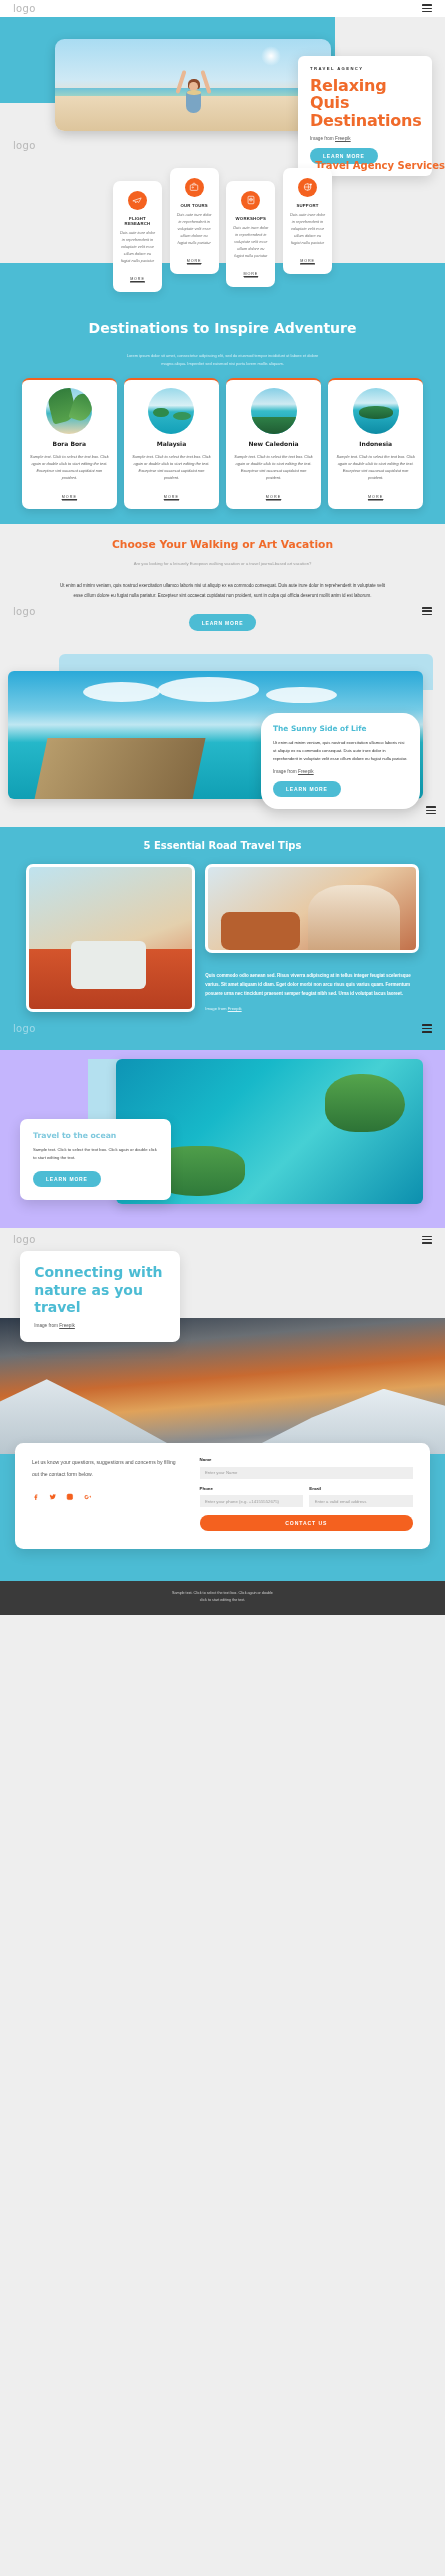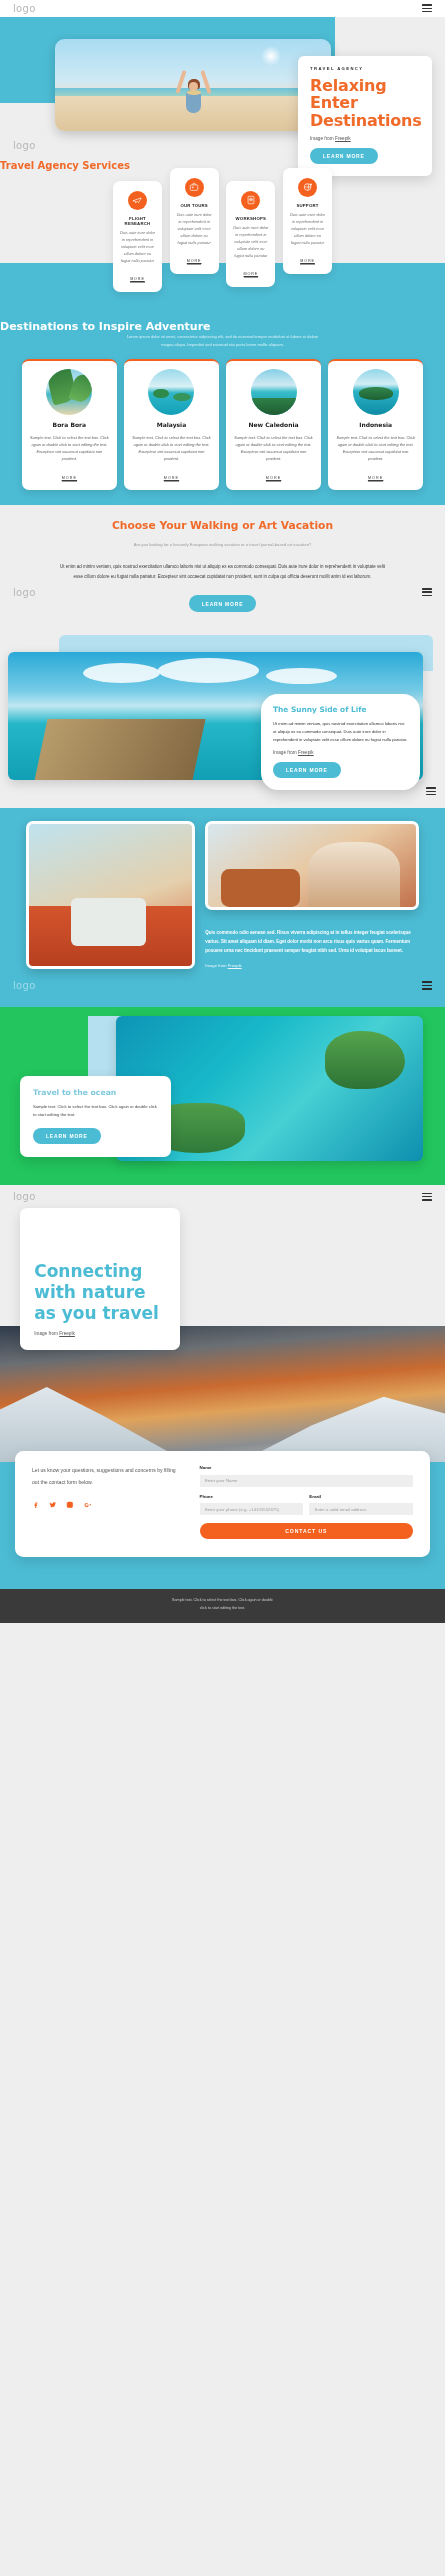--- a/index.html
+++ b/index.html
@@ -62,40 +62,40 @@
     box-shadow:0 3.6px 13px rgba(0,0,0,.14);
   }
   .hero-eyebrow { font-size:4.2px; letter-spacing:1.4px; color:#2b2b2b; font-weight:600; margin-bottom:5.3px; }
   .hero-title { font-size:16px; line-height:1.12; color:#f06a2a; font-weight:bold;
                 font-family:"DejaVu Sans", sans-serif; letter-spacing:-0.2px; }
   .hero-credit { margin:6px 0 6.5px; }
 
   
   .services { position:relative; padding-top:10.7px; height:178px; }
   .services .srv-band { position:absolute; left:0; bottom:0; width:100%; height:45px; background:#4cbcd4; }
-  .srv-head { text-align:left; font-size:10px; color:#f06a2a; font-weight:bold;
+  .srv-head { text-align:right; font-size:10px; color:#f06a2a; font-weight:bold;
               font-family:"DejaVu Sans",sans-serif; margin-bottom:10.7px; }
   .srv-row { position:relative; display:flex; justify-content:center; gap:7.7px; padding:0 6px;
              align-items:flex-start; }
   .srv-card {
     width:49px; background:#fff; border-radius:7.1px; padding:9.5px 6px 9.5px;
     box-shadow:0 3px 9.5px rgba(0,0,0,.10); text-align:center;
   }
   .srv-card.up { margin-top:-13px; }
   .srv-icon { width:19px; height:19px; border-radius:50%; background:#f4611f;
               margin:0 auto 6px; display:flex; align-items:center; justify-content:center; }
   .srv-icon svg { width:10px; height:10px; }
   .srv-title { font-size:4.3px; font-weight:bold; letter-spacing:0.2px; color:#1e1e1e; margin-bottom:4.7px; }
   .srv-body { font-size:3.9px; line-height:1.75; color:#6f6f6f; font-style:italic; margin-bottom:6.5px; }
   .srv-more { font-size:3.7px; letter-spacing:0.9px; border-bottom:0.6px solid #999; padding-bottom:1.2px; color:#3b3b3b; }
 
   
   .dest { background:#4cbcd4; padding:12px 0 15.4px; }
-  .dest-head { font-size:11px; color:#fff; font-weight:bold;
-               font-family:"DejaVu Sans",sans-serif; margin-bottom:0; }
+  .dest-head { text-align:center; font-size:14px; color:#fff; font-weight:bold;
+               font-family:"DejaVu Sans",sans-serif; margin-bottom:16px; }
   .dest-sub { text-align:center; font-size:4px; line-height:2; color:#d6f0f7; max-width:196px;
               margin:0 auto 10.7px; }
   .dest-row { display:flex; justify-content:center; gap:7.1px; padding:0 8.3px; }
   .dest-card { width:95px; background:#fff; border-radius:7.1px; border-top:2.4px solid #f4611f;
                padding:7.7px 7.1px 9px; text-align:center; box-shadow:0 3px 8.3px rgba(0,0,0,.12); }
   .dest-img { width:46px; height:46px; border-radius:50%; margin:0 auto 6.5px; overflow:hidden; position:relative; }
   .dest-name { font-size:6px; font-weight:bold; color:#1b1b1b; margin-bottom:5.3px;
                font-family:"DejaVu Sans",sans-serif; }
   .dest-body { font-size:3.9px; line-height:1.85; color:#5f5f5f; font-style:italic; margin-bottom:7.1px; }
   .dest-more { font-size:3.7px; letter-spacing:1.1px; border-bottom:0.6px solid #999; padding-bottom:1.2px; color:#3b3b3b; }
@@ -140,42 +140,42 @@
                   border:3px solid #fff; box-shadow:0 3.6px 10.7px rgba(0,0,0,.18); margin-bottom:18px;
                   background:linear-gradient(150deg,#d7e7ef 0%,#e8c9a3 50%,#c2714a 100%); position:relative; }
   .road-body { font-size:4.5px; line-height:2.05; color:#fff; font-weight:bold; margin-bottom:7.1px; }
   .road-credit { font-size:4.2px; color:#e6f6fb; }
   .road-credit a { color:#e6f6fb; }
   .road-foot { display:flex; justify-content:space-between; align-items:center; padding:10.7px 13px 0; }
   .road-foot .logo { color:#9fd9e8; }
   .road-foot .hamb span { background:#2a2a2a; }
 
   
-  .ocean { position:relative; height:178px; background:#22c55e; }
+  .ocean { position:relative; height:178px; background:#c4b5fd; }
   .ocean-accent { position:absolute; left:88px; top:9.5px; width:74px; height:89px; background:#b4e0ef; }
   .ocean-photo { position:absolute; left:116px; top:9.5px; width:307px; height:145px; border-radius:6px;
                  overflow:hidden; box-shadow:0 3.6px 10.7px rgba(0,0,0,.15);
                  background:linear-gradient(135deg,#0e94b5 0%,#17b8c9 35%,#46d0d4 60%,#0c8fae 100%); }
   .ocean-photo .isl1 { position:absolute; left:8%; bottom:6%; width:34%; height:34%;
                        background:linear-gradient(#4f9e4a,#2f7a3a); border-radius:50% 40% 45% 55%; }
   .ocean-photo .isl2 { position:absolute; right:6%; top:10%; width:26%; height:40%;
                        background:linear-gradient(#55a54c,#2d7336); border-radius:45% 55% 50% 40%; }
   .ocean-card { position:absolute; left:20px; top:69px; width:151px; background:#fff; border-radius:7.1px;
                 padding:12px 13px 13px; box-shadow:0 4.7px 13px rgba(0,0,0,.14); }
   .ocean-title { font-size:7.7px; color:#7ec8dd; font-weight:bold; margin-bottom:6.5px;
                  font-family:"DejaVu Sans",sans-serif; }
   .ocean-body { font-size:4.2px; line-height:1.9; color:#444; margin-bottom:8.3px; }
 
   
   .nature { position:relative; background:#eee; padding-top:6px; }
   .nature-top { display:flex; justify-content:space-between; align-items:center; padding:0 13px 6px; }
   .nature-card { position:relative; z-index:3; margin-left:20px; width:160px; background:#fff;
                  border-radius:7.1px; padding:13px 14.2px 14.2px; box-shadow:0 4.7px 13px rgba(0,0,0,.12); }
-  .nature-title { font-size:17px; line-height:1.22; color:#4cbcd4; font-weight:bold;
-                  font-family:"DejaVu Sans",sans-serif; margin-bottom:7.1px;margin-top:40px; }
+  .nature-title { font-size:14px; line-height:1.22; color:#4cbcd4; font-weight:bold;
+                  font-family:"DejaVu Sans",sans-serif; margin-bottom:7.1px; }
   .nature-photo { position:relative; margin:-24px 0 0 0; height:136px; overflow:hidden;
                   background:linear-gradient(175deg,#2f3b4a 0%,#6a6f74 22%,#c96a30 45%,#e0a25a 60%,#8c8f92 80%,#cfd6da 100%); }
   .nature-photo .snowl { position:absolute; left:0; bottom:0; width:42%; height:55%;
                          background:linear-gradient(#dfe7ec,#b9c6ce); clip-path:polygon(0 100%,0 30%,25% 0,55% 38%,100% 100%); }
   .nature-photo .snowr { position:absolute; right:0; bottom:0; width:46%; height:48%;
                          background:linear-gradient(#e6edf1,#c2ced6); clip-path:polygon(100% 100%,100% 26%,70% 0,35% 44%,0 100%); }
 
   
   .contact { position:relative; background:#4cbcd4; padding:0 0 21.4px; }
   .contact-card { position:relative; top:-10.7px; margin:0 15.4px; background:#fff; border-radius:8.3px;
@@ -226,21 +226,21 @@
         <div class="torso"></div>
           <div class="hair"></div>
           <div class="head"></div>
           <div class="hat"></div>
       </div>
     </div>
     <div class="hero-card">
       <div class="hero-eyebrow">TRAVEL AGENCY</div>
       <div class="hero-title">
         <div>Relaxing</div>
-        <div>Enter</div>
+        <div>Quis</div>
         <div>Destinations</div>
       </div>
       <div class="hero-credit credit">
         <span>Image from </span><a href="#">Freepik</a>
       </div>
       <button class="btn-blue">LEARN MORE</button>
     </div>
   </section>
 
   <section class="services">
@@ -382,20 +382,21 @@
       <button class="btn-blue">LEARN MORE</button>
     </div>
     <div class="hamb sunny-hamb">
         <span></span>
         <span></span>
         <span></span>
       </div>
   </section>
 
   <section class="road">
+    <h2 class="road-head">5 Essential Road Travel Tips</h2>
     <div class="road-row">
       <div class="road-photo-a">
         <div style="position:absolute;left:0;bottom:0;width:100%;height:42%;background:linear-gradient(#d4552c,#b73f20)"></div>
         <div style="position:absolute;left:26%;bottom:14%;width:46%;height:34%;background:#e8ece9;border-radius:6px"></div>
       </div>
       <div class="road-right">
         <div class="road-photo-b">
           <div style="position:absolute;right:8%;bottom:0;width:44%;height:78%;background:linear-gradient(#f0e3d0,#cfa57e);border-radius:40% 40% 0 0"></div>
           <div style="position:absolute;left:6%;bottom:0;width:38%;height:46%;background:#b6602f;border-radius:8.3px"></div>
         </div>

